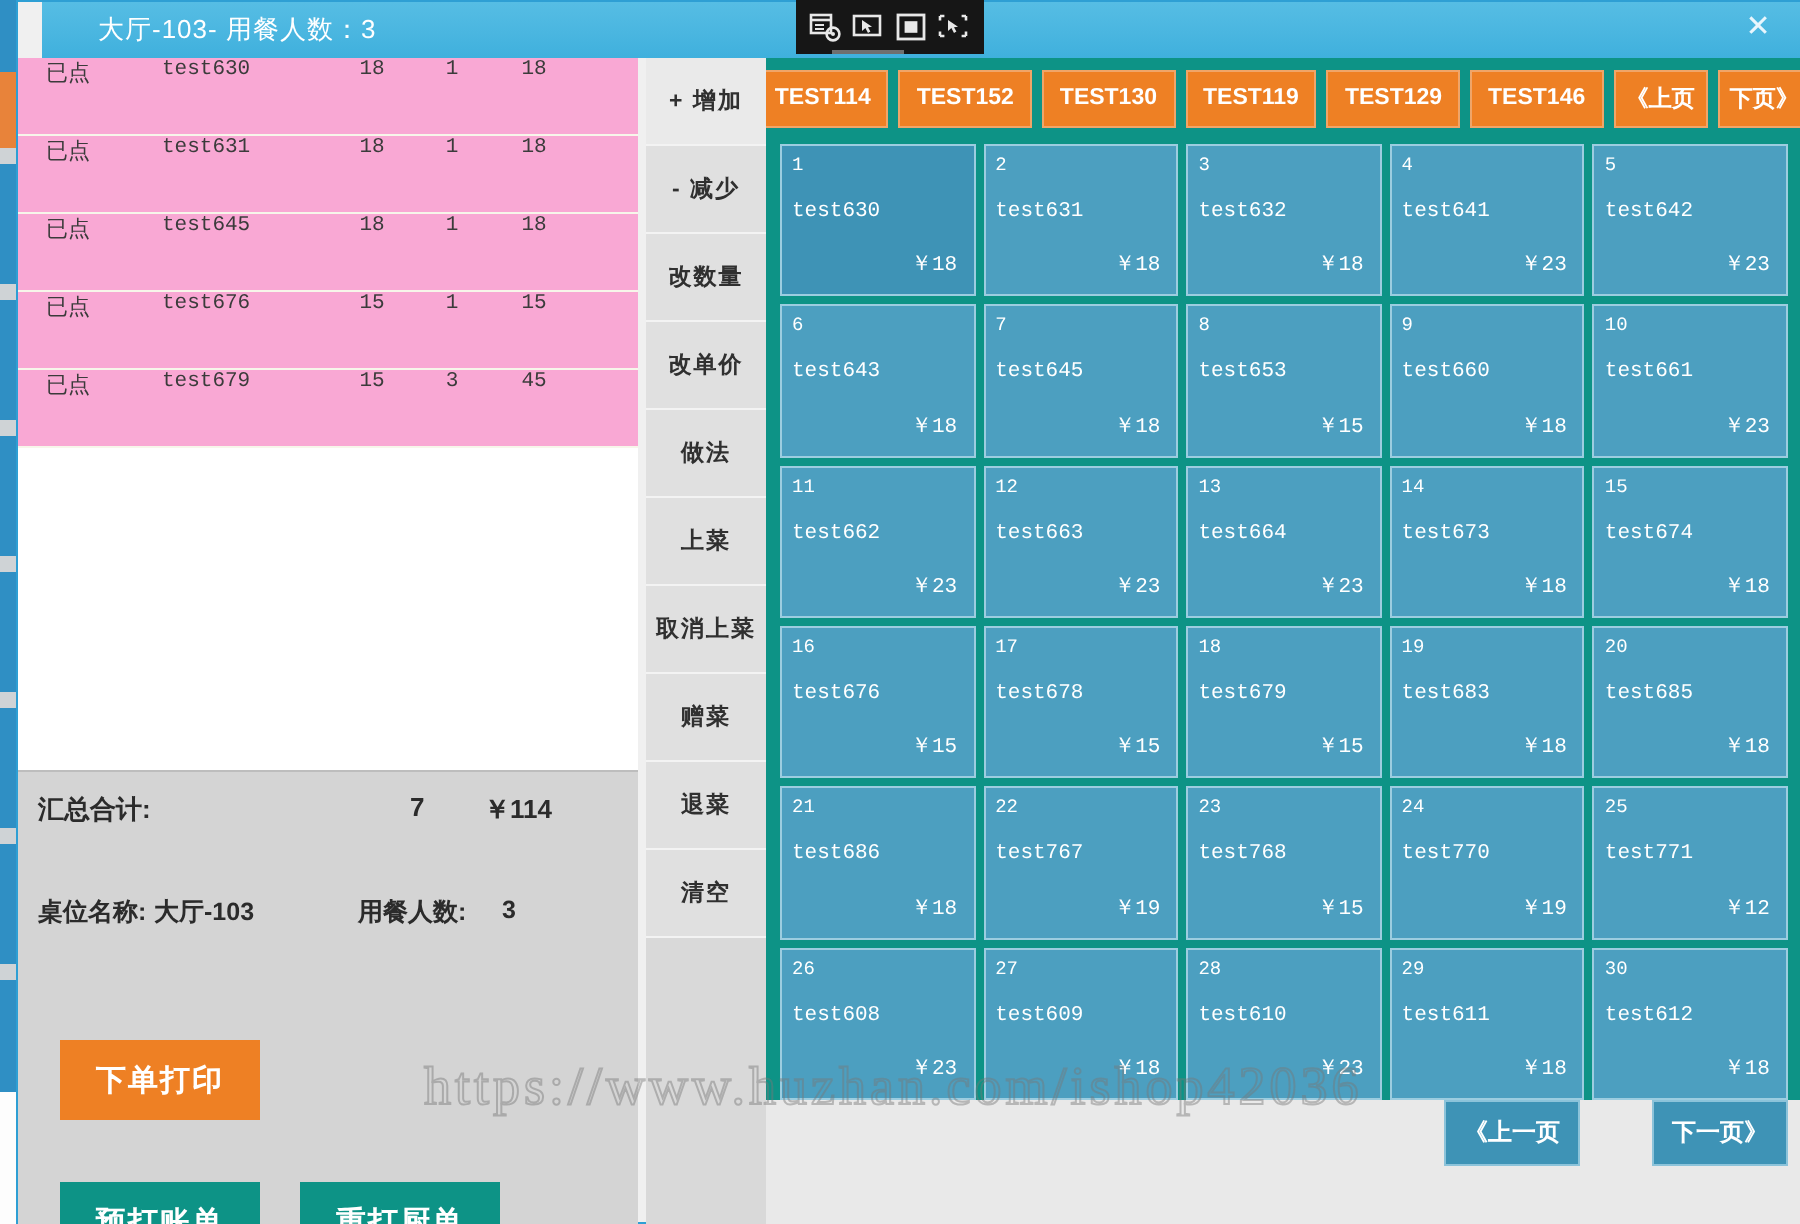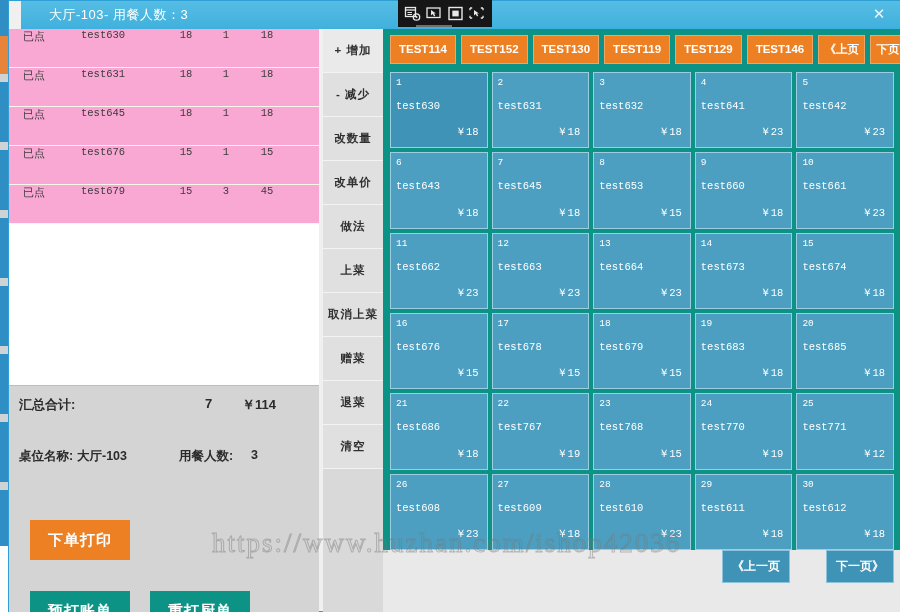--- a/index.html
+++ b/index.html
@@ -215,20 +215,21 @@
     overflow: hidden;
   }
   .tabs-bar {
     position: absolute;
     left: 0; top: 0;
     width: 518px; height: 40px;
     display: flex;
     align-items: center;
     gap: 5px;
     padding: 3px 7px;
+    justify-content: center;
   }
   .tab-btn {
     flex: 0 0 auto;
     height: 29px;
     min-width: 55px;
     padding: 0 8px;
     background: #ee8024;
     border: 1px solid #f0a568;
     color: #ffffff;
     font-size: 11.5px;

